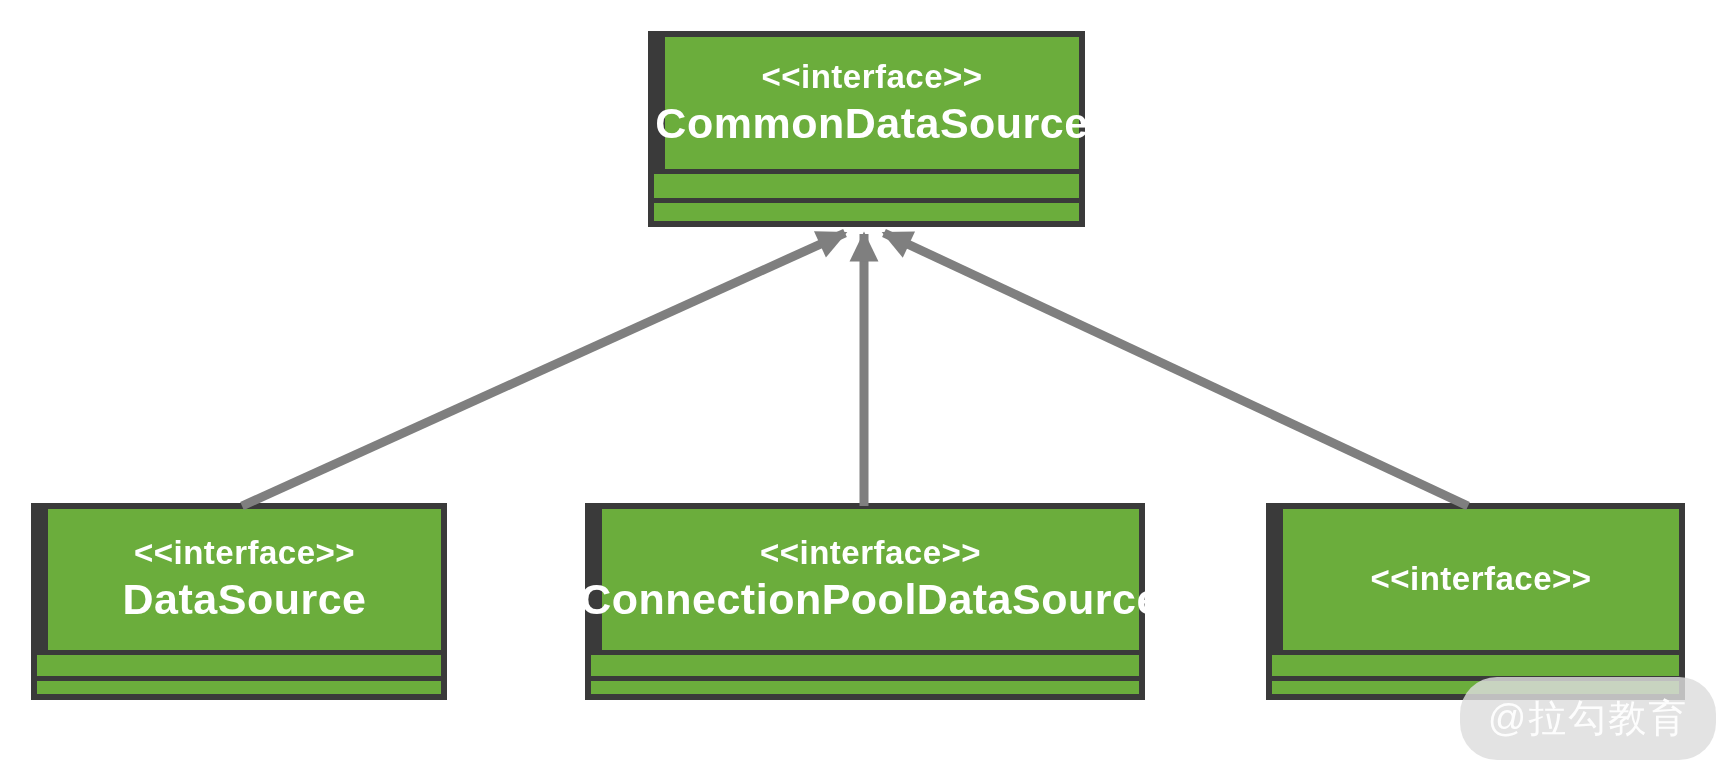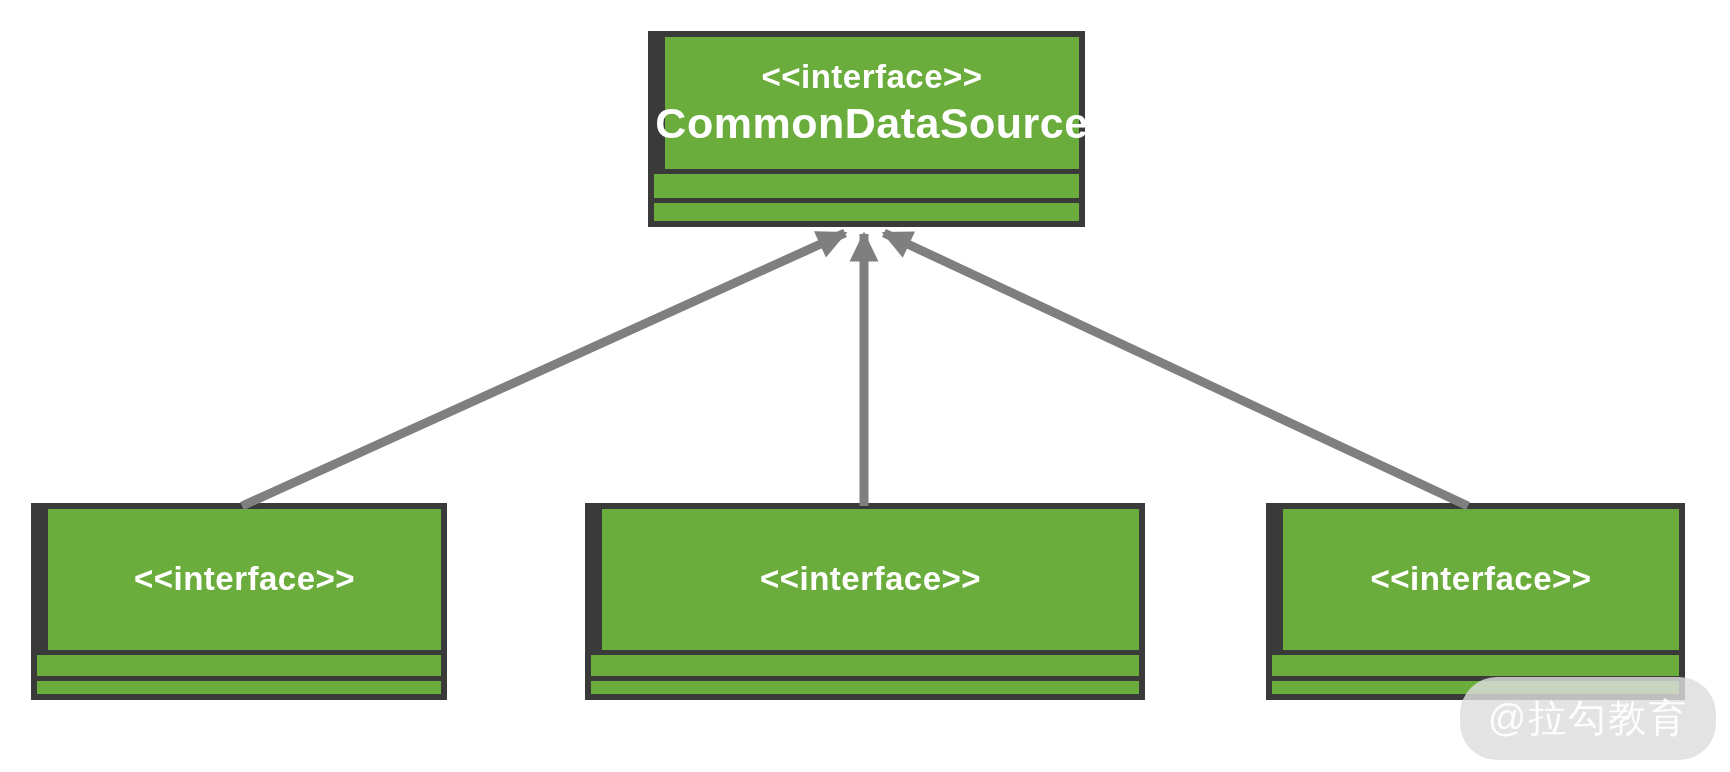--- a/index.html
+++ b/index.html
@@ -97,28 +97,30 @@
       <div class="stereotype">&lt;&lt;interface&gt;&gt;</div>
       <div class="class-name">CommonDataSource</div>
     </div>
     <div class="compartment attrs"></div>
     <div class="compartment methods"></div>
   </div>
 
   <div class="uml-box bottom-box" id="box-datasource">
     <div class="uml-title">
       <div class="stereotype">&lt;&lt;interface&gt;&gt;</div>
+      <div class="class-name">DataSource</div>
     </div>
     <div class="compartment attrs"></div>
     <div class="compartment methods"></div>
   </div>
 
   <div class="uml-box bottom-box" id="box-pool">
     <div class="uml-title">
       <div class="stereotype">&lt;&lt;interface&gt;&gt;</div>
+      <div class="class-name">ConnectionPoolDataSource</div>
     </div>
     <div class="compartment attrs"></div>
     <div class="compartment methods"></div>
   </div>
 
   <div class="uml-box bottom-box" id="box-xa">
     <div class="uml-title">
       <div class="stereotype">&lt;&lt;interface&gt;&gt;</div>
     </div>
     <div class="compartment attrs"></div>

